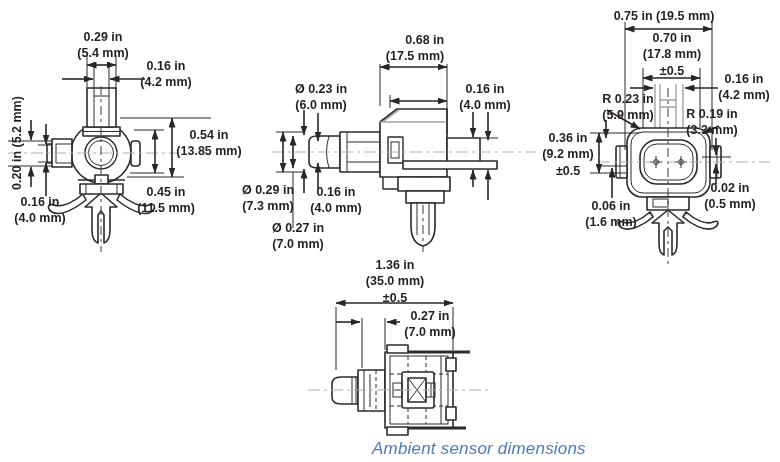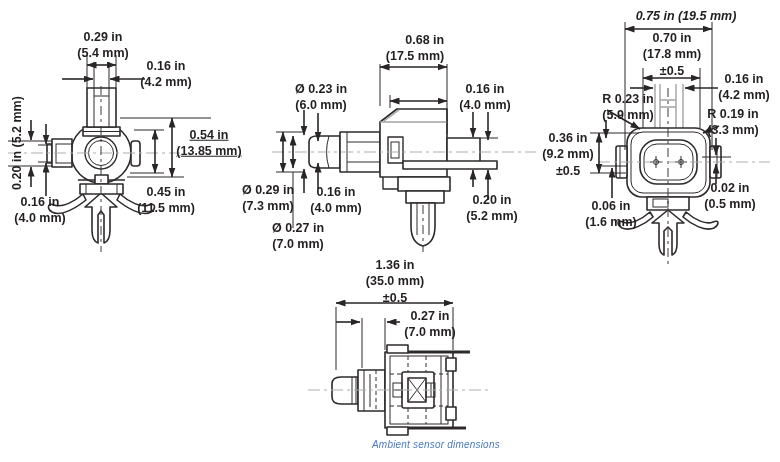--- a/index.html
+++ b/index.html
@@ -3,21 +3,21 @@
 <meta charset="utf-8">
 <style>
   html,body{margin:0;padding:0;background:#fff;}
   .stage{position:relative;width:780px;height:462px;background:#ffffff;overflow:hidden;
          font-family:"Liberation Sans",sans-serif;}
   .stage svg{position:absolute;left:0;top:0;}
   .dim-label{position:absolute;transform:translate(-50%,-50%);text-align:center;
              font-weight:bold;font-size:12.5px;line-height:1.3;color:#231f20;white-space:nowrap;}
   .dim-label span{display:block;}
   .rot{transform:translate(-50%,-50%) rotate(-90deg);}
-  .caption{position:absolute;font-style:italic;color:#4a7bbf;font-size:10px;letter-spacing:.2px;}
+  .caption{position:absolute;font-style:italic;color:#4a7bbf;font-size:17px;letter-spacing:.2px;}
   
   .obj{fill:#fff;stroke:#2e2a2b;stroke-width:1.6;stroke-linejoin:round;}
   .ln{fill:none;stroke:#2e2a2b;stroke-width:1.4;stroke-linejoin:round;}
   .thin{fill:none;stroke:#2e2a2b;stroke-width:1;}
   .gray{fill:none;stroke:#a3a3a3;stroke-width:1.4;}
   .cl{fill:none;stroke:#adadad;stroke-width:1.2;stroke-dasharray:12 4 3 4;}
   .cld{fill:none;stroke:#3d393a;stroke-width:1;stroke-dasharray:9 4 3 4;}
   .dim{fill:none;stroke:#2a2627;stroke-width:1.6;}
   .ext{fill:none;stroke:#2a2627;stroke-width:1;}
   .dsh{fill:none;stroke:#2e2a2b;stroke-width:1;stroke-dasharray:4 3;}
@@ -205,21 +205,21 @@
 </svg>
 
 <div class="dim-label" style="left:103px;top:45px;">
   <span>0.29 in</span>
   <span>(5.4 mm)</span>
 </div>
 <div class="dim-label" style="left:166px;top:74px;">
   <span>0.16 in</span>
   <span>(4.2 mm)</span>
 </div>
-<div class="dim-label" style="left:209px;top:143px;text-decoration:underline;">
+<div class="dim-label" style="left:209px;top:143px;">
   <span>0.54 in</span>
   <span>(13.85 mm)</span>
 </div>
 <div class="dim-label" style="left:166px;top:200px;">
   <span>0.45 in</span>
   <span>(11.5 mm)</span>
 </div>
 <div class="dim-label rot" style="left:17px;top:143px;">
   <span>0.20 in (5.2 mm)</span>
 </div>
@@ -245,42 +245,38 @@
   <span>(7.3 mm)</span>
 </div>
 <div class="dim-label" style="left:336px;top:200px;">
   <span>0.16 in</span>
   <span>(4.0 mm)</span>
 </div>
 <div class="dim-label" style="left:298px;top:236px;">
   <span>Ø 0.27 in</span>
   <span>(7.0 mm)</span>
 </div>
-<div class="dim-label" style="left:492px;top:208px;">
-  <span>0.20 in</span>
-  <span>(5.2 mm)</span>
-</div>
-
-<div class="dim-label" style="left:686px;top:16px;font-style:italic;">
+
+<div class="dim-label" style="left:664px;top:16px;">
   <span>0.75 in (19.5 mm)</span>
 </div>
 <div class="dim-label" style="left:672px;top:54px;">
   <span>0.70 in</span>
   <span>(17.8 mm)</span>
   <span>±0.5</span>
 </div>
 <div class="dim-label" style="left:744px;top:87px;">
   <span>0.16 in</span>
   <span>(4.2 mm)</span>
 </div>
 <div class="dim-label" style="left:582px;top:107px;margin-left:46px;">
   <span>R 0.23 in</span>
   <span>(5.9 mm)</span>
 </div>
-<div class="dim-label" style="left:733px;top:122px;">
+<div class="dim-label" style="left:712px;top:122px;">
   <span>R 0.19 in</span>
   <span>(3.3 mm)</span>
 </div>
 <div class="dim-label" style="left:568px;top:154px;">
   <span>0.36 in</span>
   <span>(9.2 mm)</span>
   <span>±0.5</span>
 </div>
 <div class="dim-label" style="left:611px;top:214px;">
   <span>0.06 in</span>

